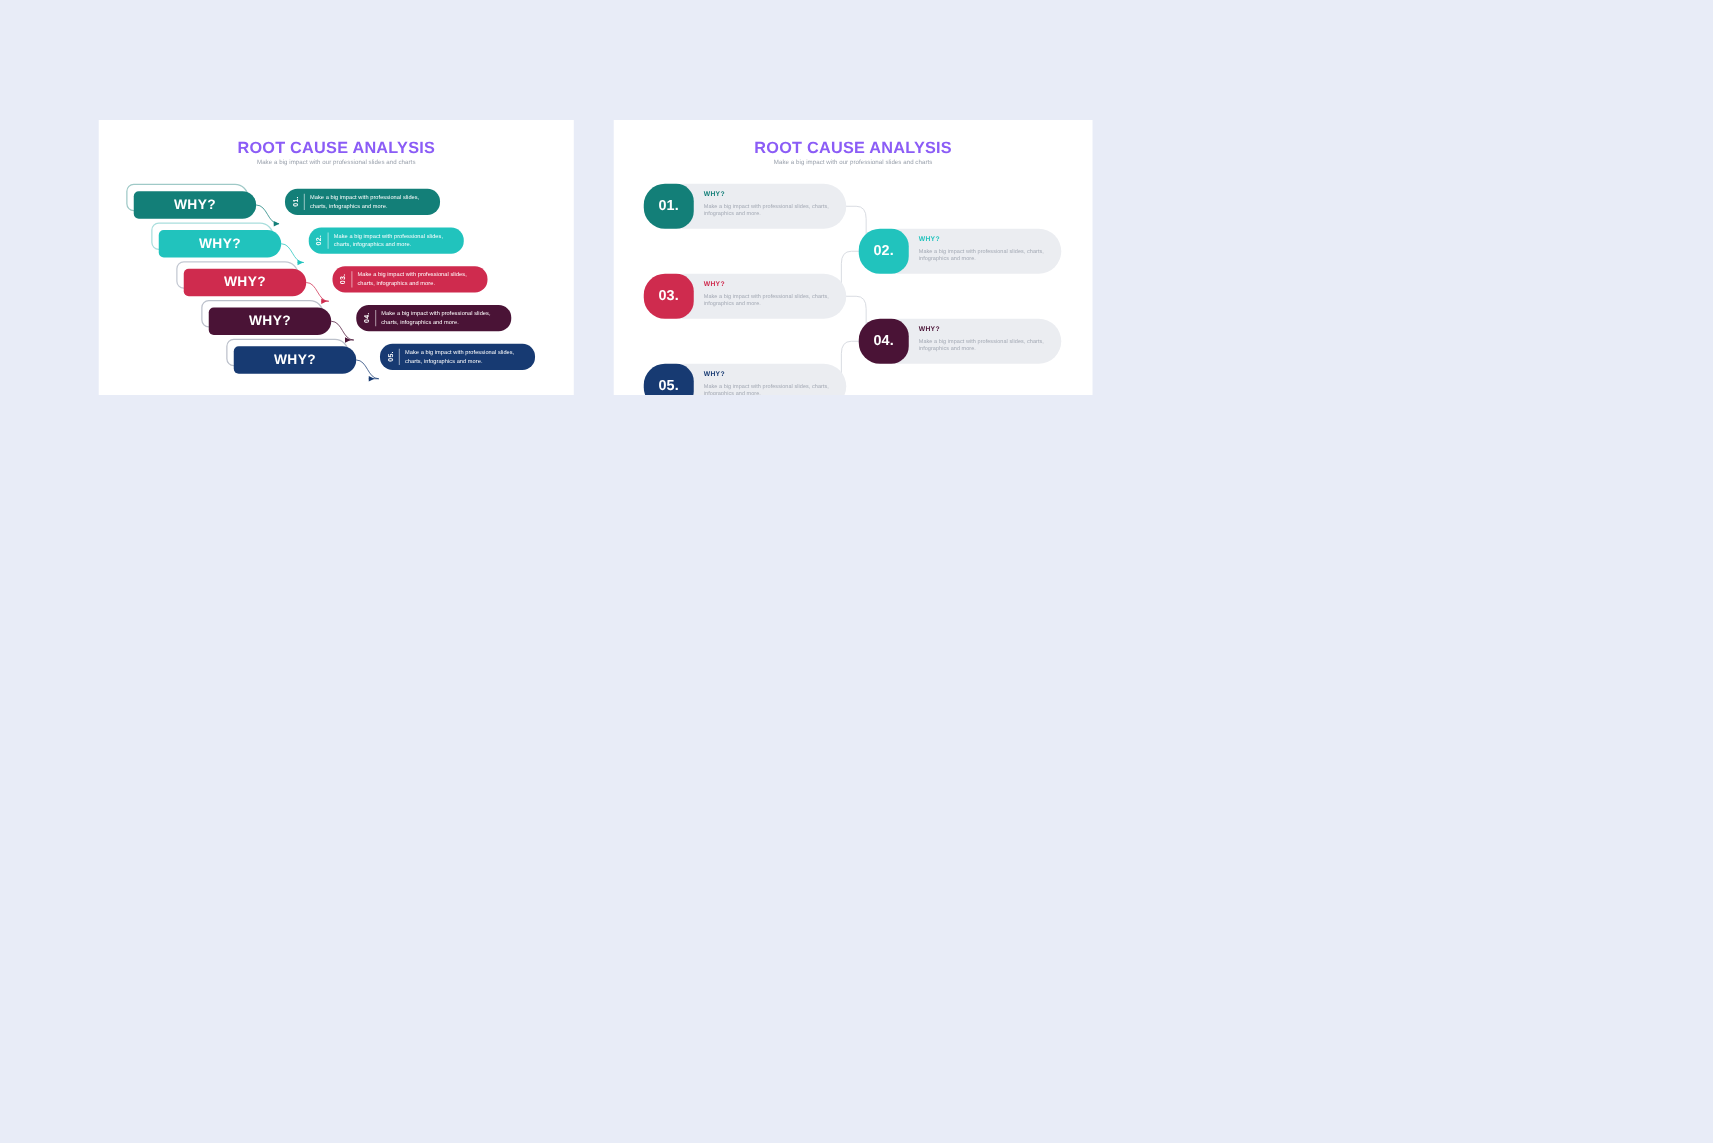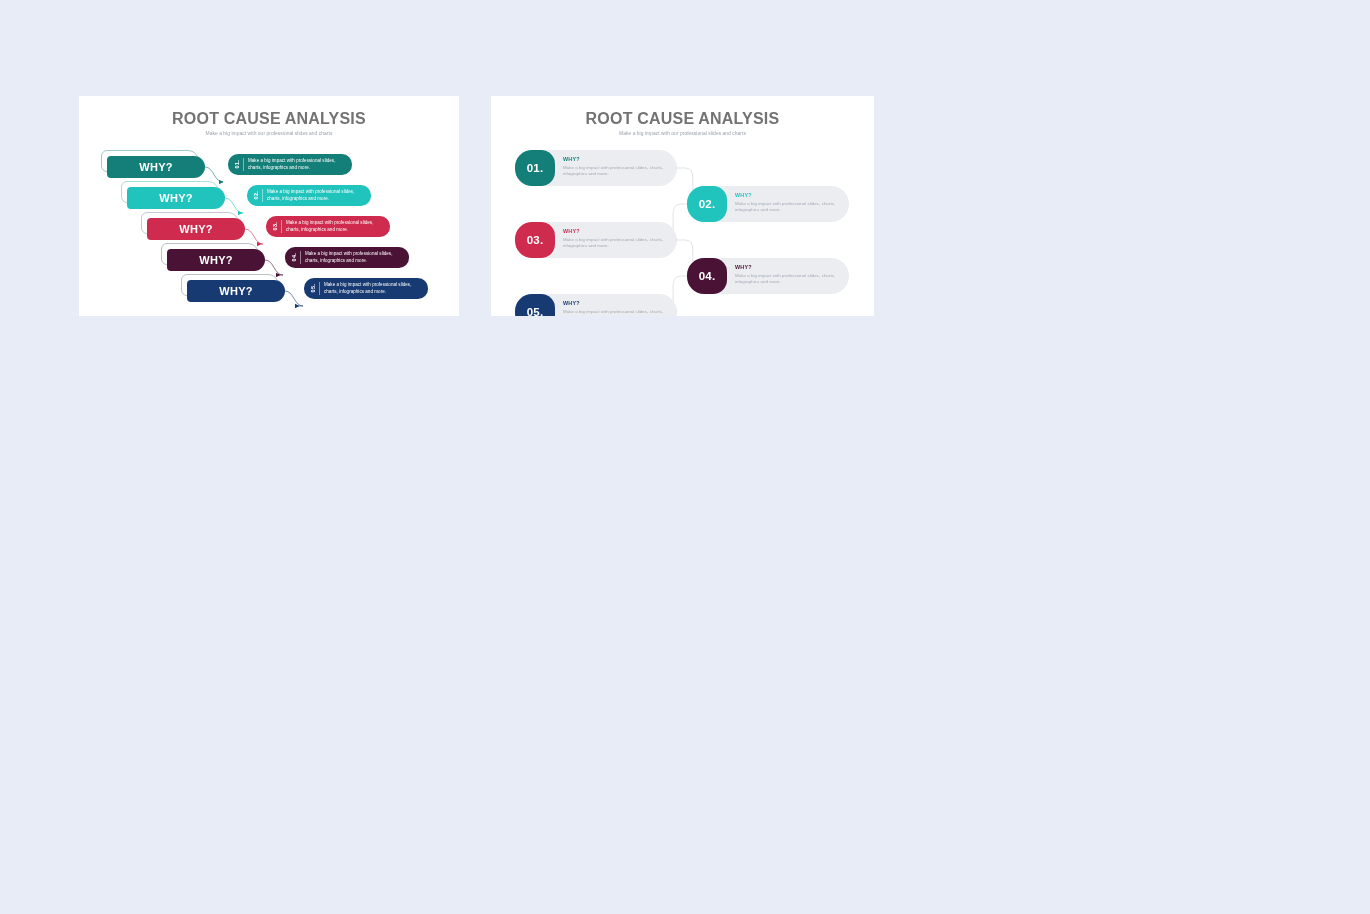--- a/index.html
+++ b/index.html
@@ -15,21 +15,21 @@
   .slide {
     position: absolute;
     background: #ffffff;
     overflow: hidden;
   }
   #slide-left  { left: 79px;  top: 96px; width: 380px; height: 220px; }
   #slide-right { left: 491px; top: 96px; width: 383px; height: 220px; }
 
   .slide-head { text-align: center; padding-top: 14px; }
   .slide-title {
-    font-size: 16px; font-weight: bold; color: #737373;
+    font-size: 13px; font-weight: bold; color: #8b5cf6;
     letter-spacing: .2px;
   }
   .slide-sub {
     font-size: 4.9px; color: #9aa1ac; margin-top: 3.2px;
     letter-spacing: .05px;
   }
 
   
   #rows-left { position: relative; margin-top: 10px; height: 160px; }
 

